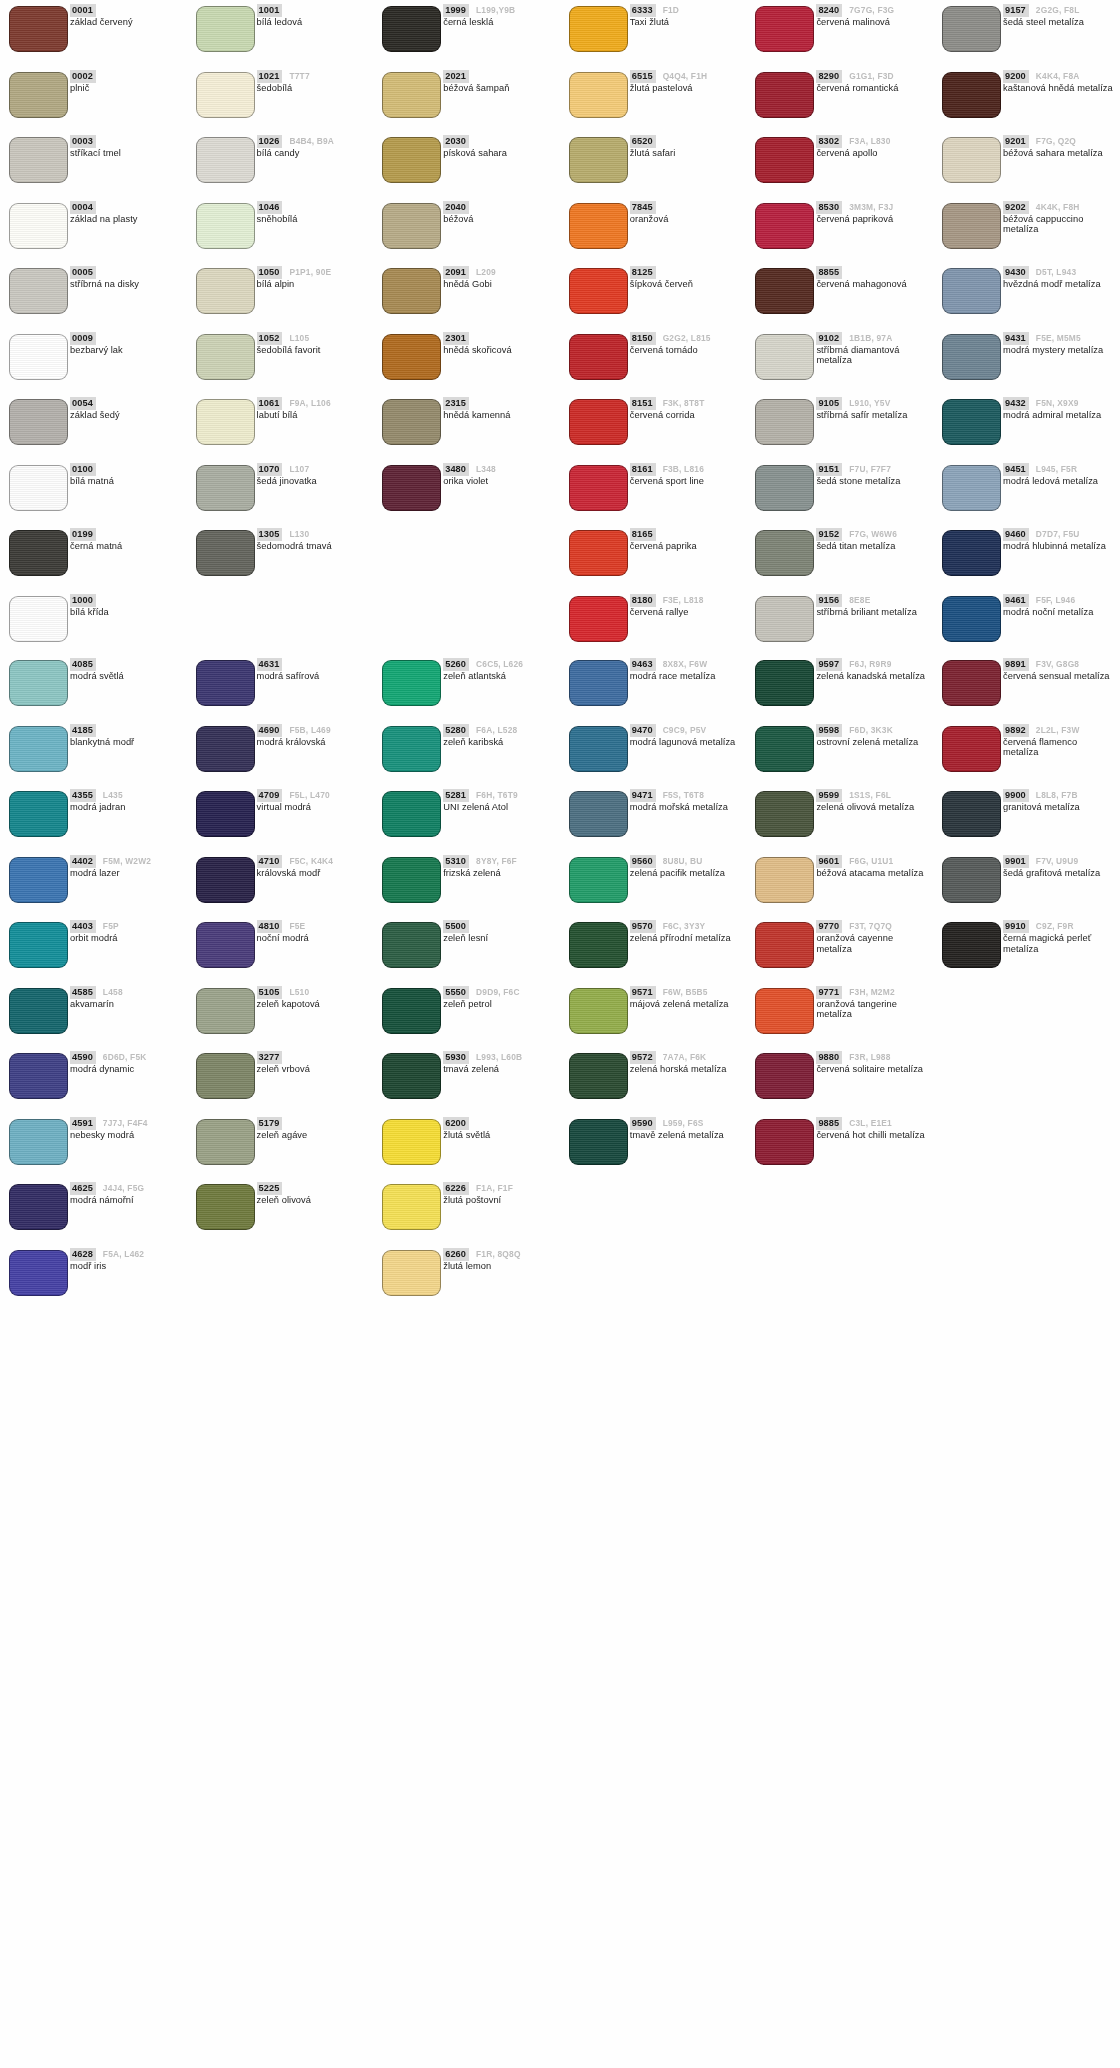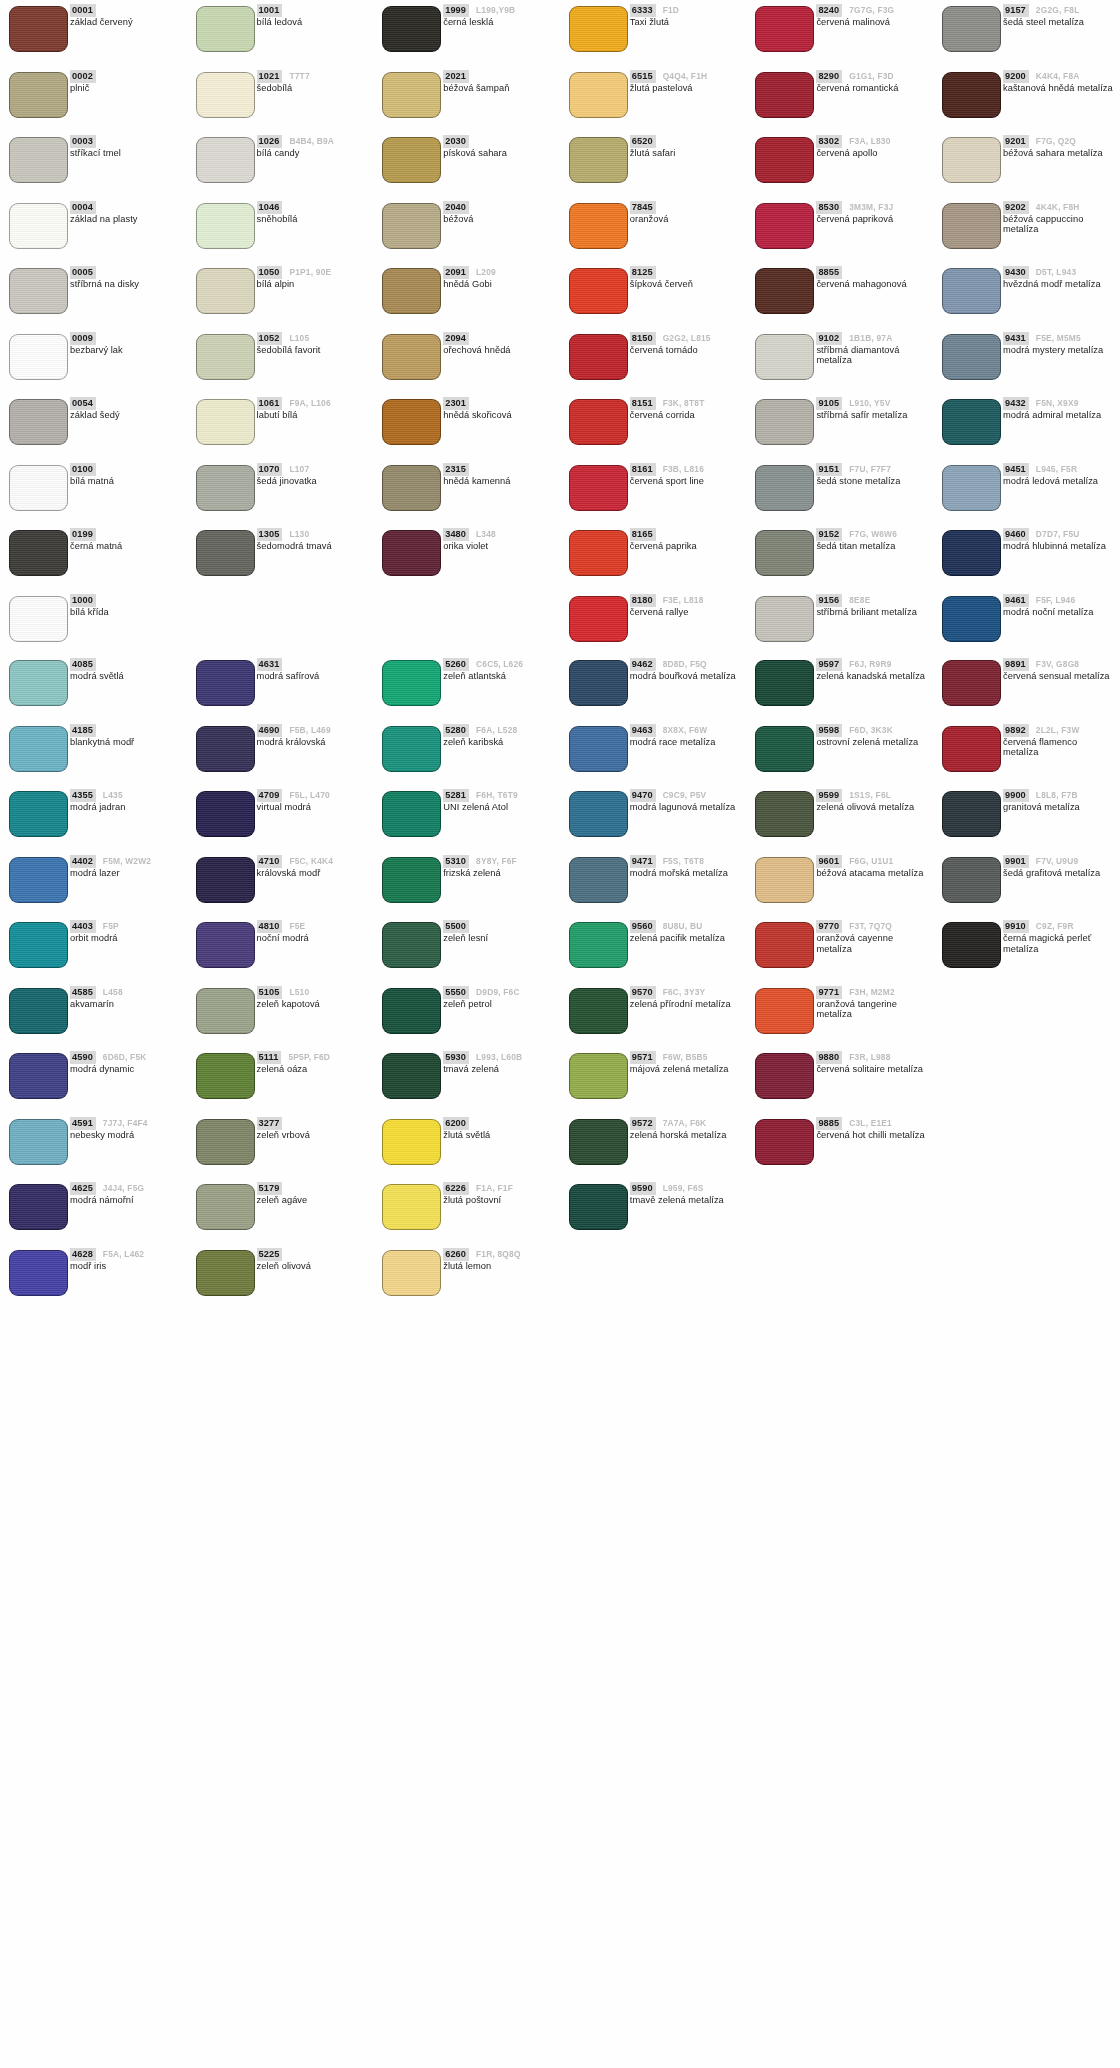--- a/index.html
+++ b/index.html
@@ -337,29 +337,20 @@
           <div class="chip" style="background: rgb(167, 138, 82);"></div>
           <div class="meta">
             <div class="codeline">
               <span class="code">2091</span>
               <span class="alt">L209</span>
             </div>
             <div class="name">hnědá Gobi</div>
           </div>
         </div>
         <div class="entry">
-          <div class="chip" style="background: rgb(188, 156, 94);"></div>
-          <div class="meta">
-            <div class="codeline">
-              <span class="code">2094</span>
-            </div>
-            <div class="name">ořechová hnědá</div>
-          </div>
-        </div>
-        <div class="entry">
           <div class="chip" style="background: rgb(176, 106, 30);"></div>
           <div class="meta">
             <div class="codeline">
               <span class="code">2301</span>
             </div>
             <div class="name">hnědá skořicová</div>
           </div>
         </div>
         <div class="entry">
           <div class="chip" style="background: rgb(148, 138, 107);"></div>
@@ -838,30 +829,20 @@
           <div class="chip" style="background: rgb(155, 163, 139);"></div>
           <div class="meta">
             <div class="codeline">
               <span class="code">5105</span>
               <span class="alt">L510</span>
             </div>
             <div class="name">zeleň kapotová</div>
           </div>
         </div>
         <div class="entry">
-          <div class="chip" style="background: rgb(94, 128, 52);"></div>
-          <div class="meta">
-            <div class="codeline">
-              <span class="code">5111</span>
-              <span class="alt">5P5P, F6D</span>
-            </div>
-            <div class="name">zelená oáza</div>
-          </div>
-        </div>
-        <div class="entry">
           <div class="chip" style="background: rgb(125, 133, 102);"></div>
           <div class="meta">
             <div class="codeline">
               <span class="code">3277</span>
             </div>
             <div class="name">zeleň vrbová</div>
           </div>
         </div>
         <div class="entry">
           <div class="chip" style="background: rgb(154, 161, 134);"></div>
@@ -976,30 +957,20 @@
           <div class="meta">
             <div class="codeline">
               <span class="code">6260</span>
               <span class="alt">F1R, 8Q8Q</span>
             </div>
             <div class="name">žlutá lemon</div>
           </div>
         </div>
       </div>
       <div class="col">
-        <div class="entry">
-          <div class="chip" style="background: rgb(44, 71, 100);"></div>
-          <div class="meta">
-            <div class="codeline">
-              <span class="code">9462</span>
-              <span class="alt">8D8D, F5Q</span>
-            </div>
-            <div class="name">modrá bouřková metalíza</div>
-          </div>
-        </div>
         <div class="entry">
           <div class="chip" style="background: rgb(61, 107, 160);"></div>
           <div class="meta">
             <div class="codeline">
               <span class="code">9463</span>
               <span class="alt">8X8X, F6W</span>
             </div>
             <div class="name">modrá race metalíza</div>
           </div>
         </div>

